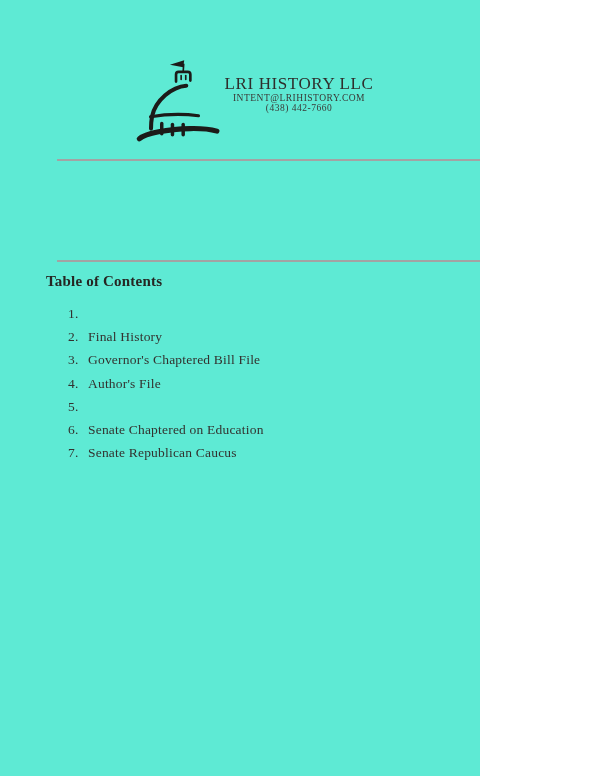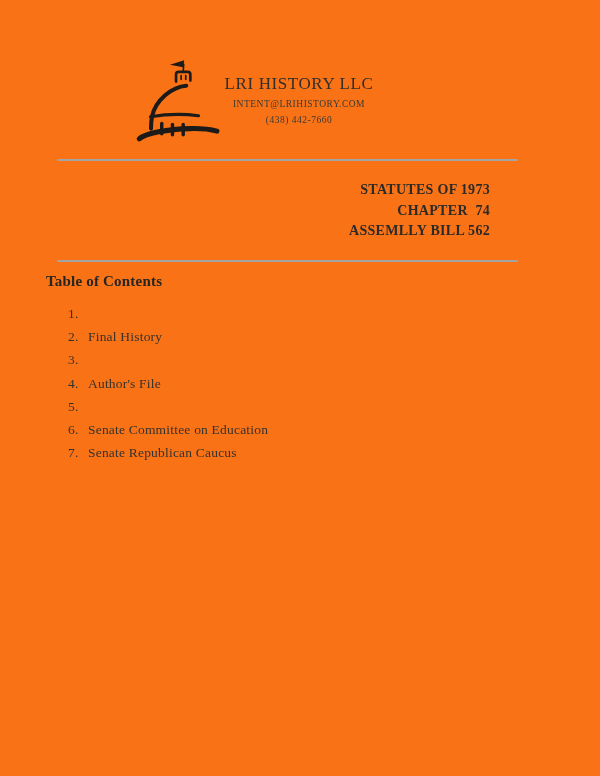--- a/index.html
+++ b/index.html
@@ -1,40 +1,40 @@
 <!DOCTYPE html>
 <html><head>
 <meta charset="utf-8">
 <style>
   html,body { margin:0; padding:0; background:#ffffff; }
   .page {
     position:relative;
-    width:600px; height:776px;
-    background:#f97316;
+    width:480px; height:776px;
+    background:#5eead4;
     font-family:"Liberation Serif","DejaVu Serif",serif;
     color:#2b2a28;
     overflow:hidden;
   }
 
   
   .logo {
     position:absolute; left:127px; top:58px;
     width:94px; height:86px;
   }
   .header-text {
     position:absolute; left:199px; top:74px; width:200px;
     text-align:center;
   }
   .company-name {
     font-size:17px; letter-spacing:0.6px; color:#2f2e2c;
     line-height:19px;
   }
   .contact-line {
     font-size:9.5px; letter-spacing:0.5px; color:#3a3936;
-    margin-top:6px; line-height:10px;font-family:Liberation Serif, serif;
+    line-height:10px;font-family:Liberation Serif, serif;
   }
 
   
   .rule {
     position:absolute; left:57px; width:461px; height:2px;
     background:#a3a3a3;
   }
   .rule-top { top:159px; }
   .rule-bottom { top:260px; }
 
@@ -90,51 +90,47 @@
   </svg>
 
   <div class="header-text">
     <div class="company-name">LRI HISTORY LLC</div>
     <div class="contact-line">INTENT@LRIHISTORY.COM</div>
     <div class="contact-line">(438) 442-7660</div>
   </div>
 
   <div class="rule rule-top"></div>
 
-  <div class="reference">
-    <div>STATUTES OF 1973</div>
-    <div>CHAPTER  74</div>
-    <div>ASSEMLLY BILL 562</div>
-  </div>
 
   <div class="rule rule-bottom"></div>
 
   <h2 class="toc-heading">Table of Contents</h2>
 
   <ol class="toc-list">
     <li>
       <span class="toc-num">1.</span>
     </li>
     <li>
       <span class="toc-num">2.</span>
       <span>Final History</span>
     </li>
     <li>
       <span class="toc-num">3.</span>
+      <span>Governor's Chaptered Bill File</span>
     </li>
     <li>
       <span class="toc-num">4.</span>
       <span>Author's File</span>
     </li>
     <li>
       <span class="toc-num">5.</span>
     </li>
     <li>
       <span class="toc-num">6.</span>
-      <span>Senate Committee on Education</span>
+      <span>Senate Chaptered on Education</span>
     </li>
     <li>
       <span class="toc-num">7.</span>
       <span>Senate Republican Caucus</span>
     </li>
   </ol>
 
 </div>
 
 </body></html>

